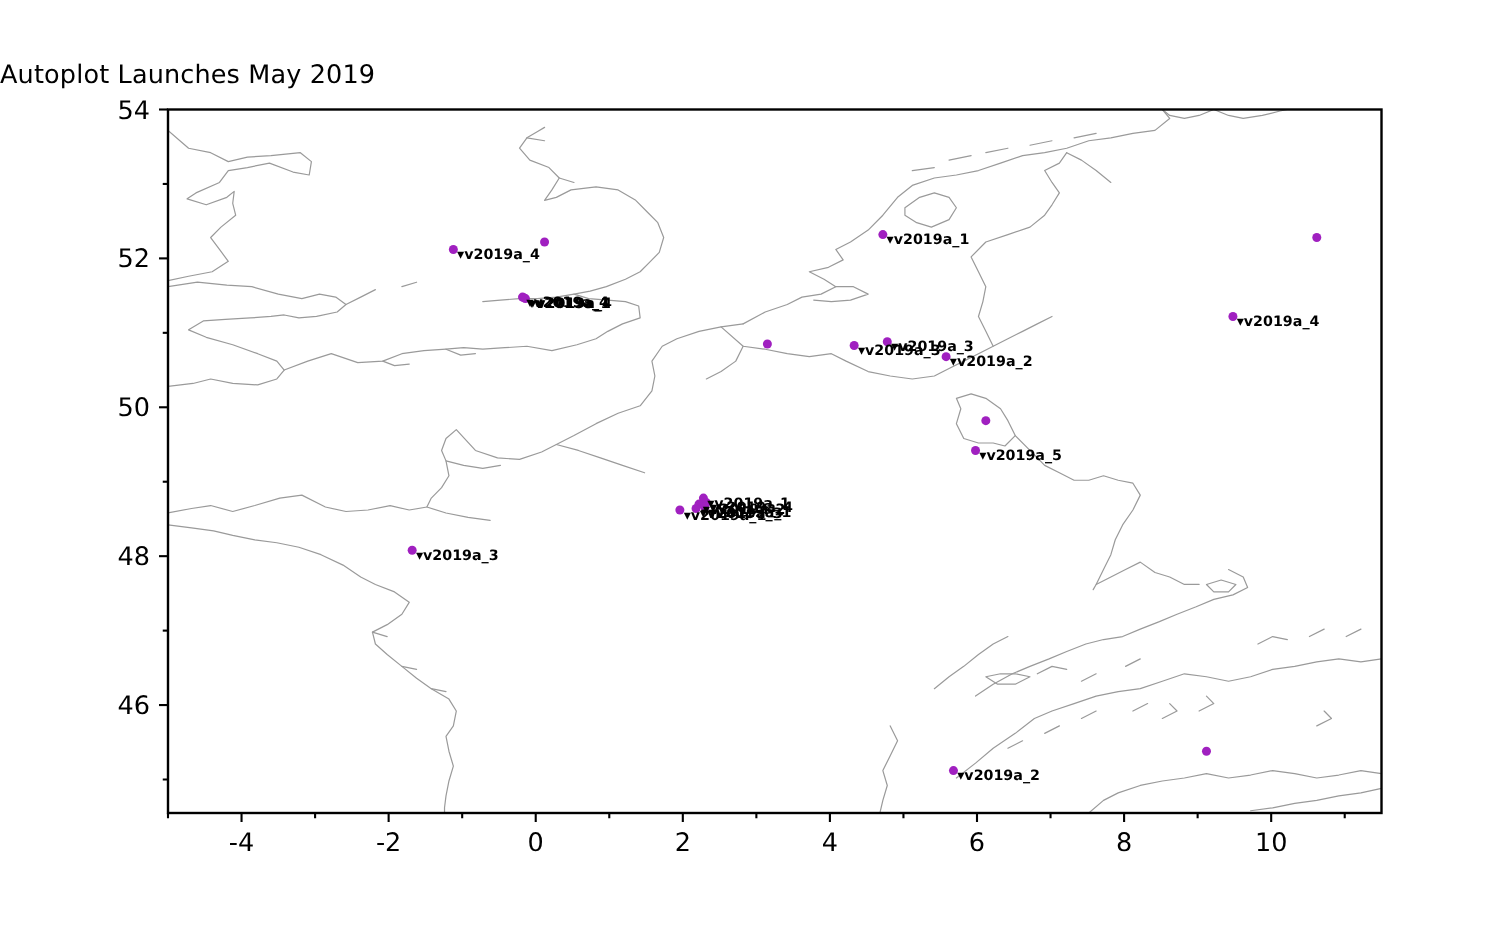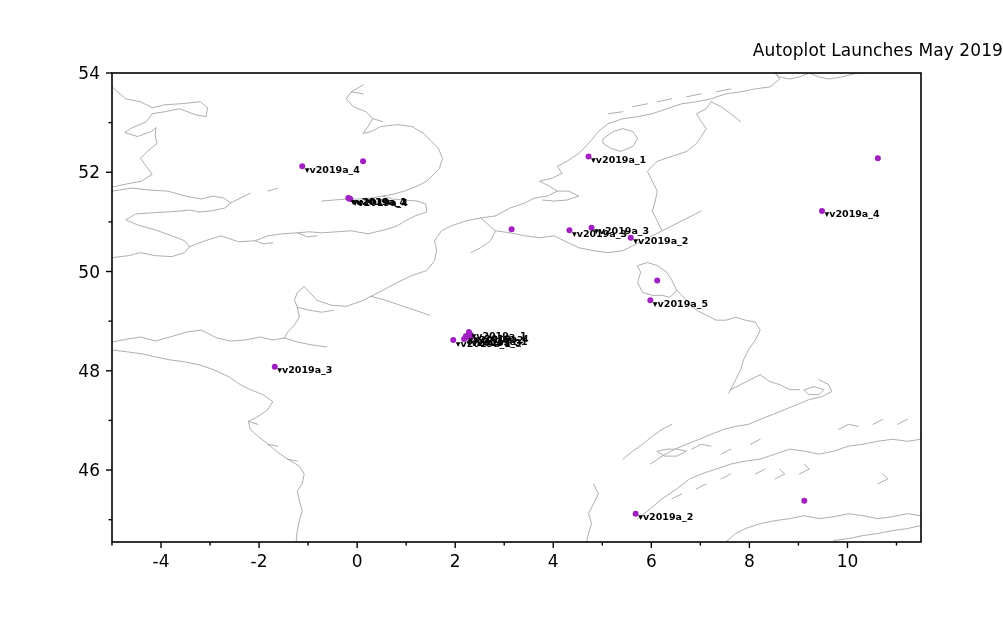--- a/index.html
+++ b/index.html
@@ -20,21 +20,21 @@
     top: 0;
     width: 1003px;
     height: 633px;
     background: #ffffff;
   }
   #chart-title {
     position: absolute;
     left: 0;
     top: 40px;
     width: 1003px;
-    text-align: right;
+    text-align: left;
     font-size: 17px;
     color: #000000;
     letter-spacing: 0.1px;
   }
   #plot-svg {
     position: absolute;
     left: 0;
     top: 0;
   }
   .tick-label {

